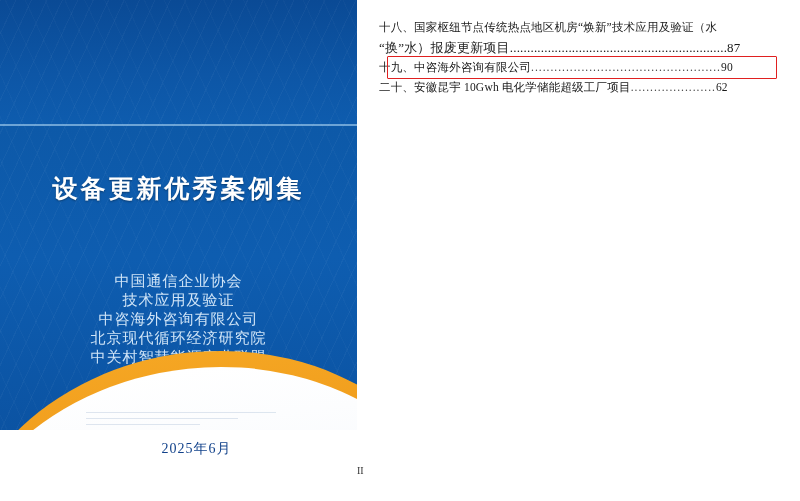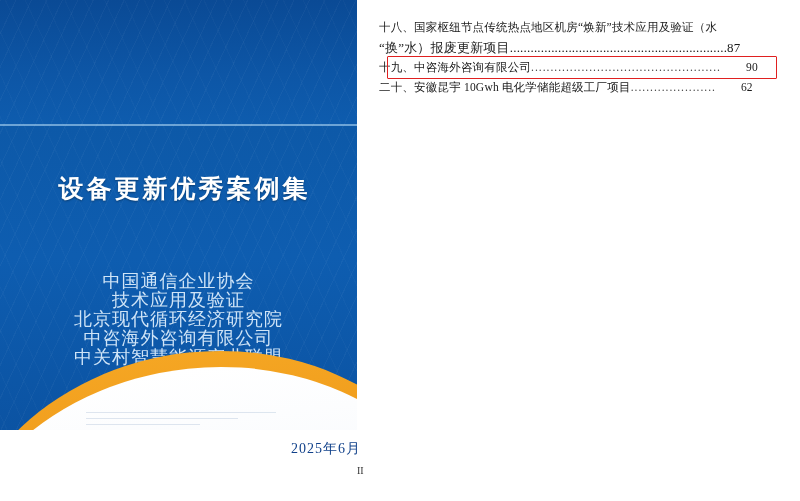--- a/index.html
+++ b/index.html
@@ -61,29 +61,28 @@
     position: absolute;
     left: 0; top: 172px;
     width: 357px;
     text-align: center;
     color: #ffffff;
     font-size: 25px;
     letter-spacing: 3px;
     font-family: "Liberation Serif", serif;
     font-weight: bold;
     text-shadow: 0 1px 2px rgba(0,0,0,.35);
-    padding-left: 6px;
   }
   .cover-orgs {
     position: absolute;
     left: 0; top: 272px;
     width: 357px;
     text-align: center;
     color: #cfe4f7;
-    font-size: 18px;
+    font-size: 15px;
     line-height: 19px;
     letter-spacing: 1px;
   }
   .cover-org-line { display: block; }
 
   .swoosh-orange {
     position: absolute;
     left: -60px; top: 352px;
     width: 520px; height: 220px;
     border-radius: 50% 50% 0 0 / 100% 100% 0 0;
@@ -99,23 +98,23 @@
     transform: rotate(-6deg);
   }
   .cover-bottom-fill {
     position: absolute;
     left: 0; top: 430px;
     width: 357px; height: 71px;
     background: #ffffff;
   }
   .cover-date {
     position: absolute;
-    left: 4px; top: 440px;
-    width: 357px;
-    text-align: right;
+    left: 18px; top: 440px;
+    width: 357px;
+    text-align: center;
     color: #11418a;
     font-size: 14px;
     letter-spacing: 1px;
   }
   .cover-faint-lines {
     position: absolute;
     left: 86px; top: 412px;
     width: 190px; height: 26px;
     opacity: .45;
   }
@@ -153,21 +152,20 @@
   .toc-row .label { }
   .toc-row .dots {
     display: inline-block;
     overflow: hidden;
     letter-spacing: 1px;
     color: #4a4a4a;
     vertical-align: bottom;
   }
   .toc-row .pageno {
     color: #1a1a1a;
-    margin-left: 25px;
   }
   .toc-cont {
     font-size: 13px;
     color: #1a1a1a;
     line-height: 17px;
     padding: 1px 0 2px 0;
     white-space: nowrap;
     letter-spacing: .2px;
   }
   .toc-highlight-box {
@@ -205,22 +203,22 @@
     <div class="cover-top-band"></div>
     <div class="cover-top-line"></div>
     <div class="cover-body"></div>
     <div class="cover-texture"></div>
 
     <div class="cover-title">设备更新优秀案例集</div>
 
     <div class="cover-orgs">
       <span class="cover-org-line">中国通信企业协会</span>
       <span class="cover-org-line">技术应用及验证</span>
+      <span class="cover-org-line">中咨海外咨询有限公司</span>
       <span class="cover-org-line">北京现代循环经济研究院</span>
-      <span class="cover-org-line">中咨海外咨询有限公司</span>
       <span class="cover-org-line">中关村智慧能源产业联盟</span>
     </div>
 
     <div class="swoosh-orange"></div>
     <div class="swoosh-white"></div>
     <div class="cover-bottom-fill"></div>
     <div class="cover-faint-lines">
       <span></span>
         <span></span>
         <span></span>

